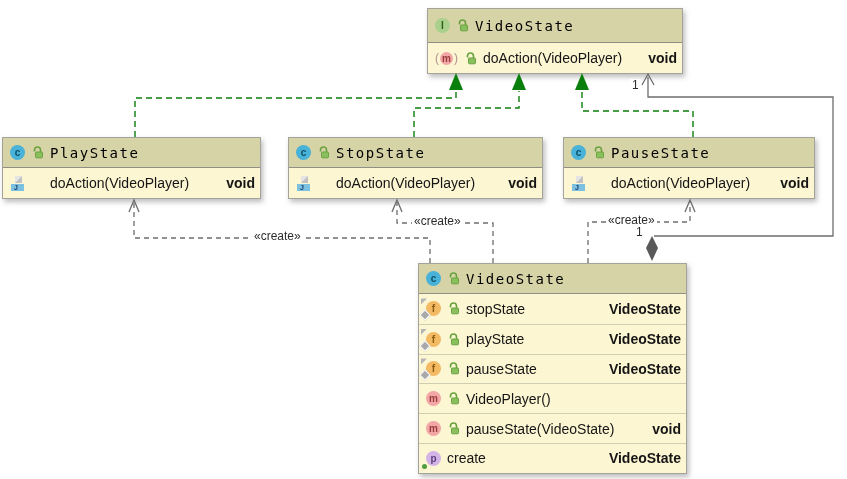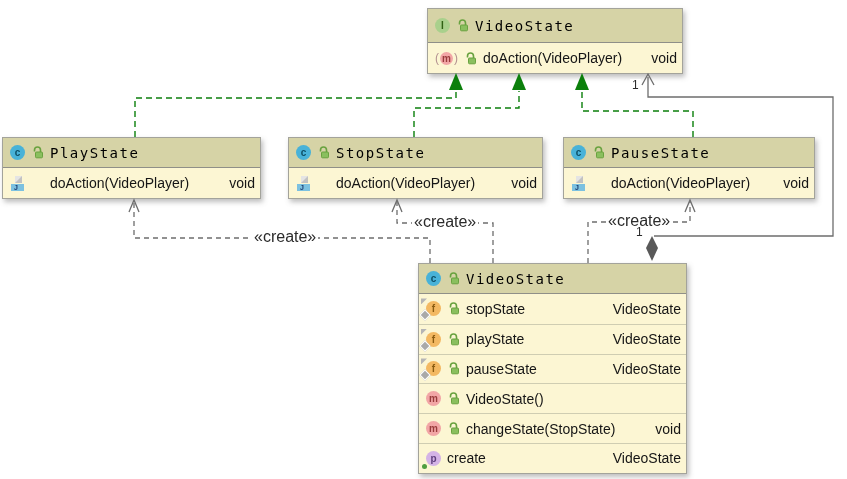--- a/index.html
+++ b/index.html
@@ -9,41 +9,41 @@
   .box{position:absolute;z-index:1;background:#fcf6d3;border:1px solid #a3a39b;
        box-shadow:2px 3px 5px rgba(110,110,110,.45);box-sizing:border-box;}
   .hdr{height:30px;background:#d6d3a6;border-bottom:1px solid #8f8f88;
        display:flex;align-items:center;padding:0 6px 0 7px;gap:6px;box-sizing:border-box;}
   .hdr-tall{height:34px;}
   .title{font-family:"DejaVu Sans Mono",monospace;font-size:14px;letter-spacing:1.5px;color:#000;white-space:nowrap;}
   .row{height:30px;display:flex;align-items:center;padding:0 5px 0 7px;gap:6px;
        font-size:14px;color:#151515;box-sizing:border-box;white-space:nowrap;}
   .row + .row{border-top:1px solid #cfcdb2;}
   .vp .row{height:29.8px;}
-  .mtype{margin-left:auto;padding-left:2px;}
+  .mtype{margin-left:auto;padding-left:2px;font-weight:bold;}
   .circle{width:15px;height:15px;border-radius:50%;display:flex;align-items:center;
           justify-content:center;font-size:10px;font-weight:bold;flex:none;position:relative;}
   .ic-iface{background:#a9d08c;color:#2f6013;}
   .ic-class{background:#48b2d8;color:#0d4f66;}
   .ic-method{background:#f2a6a6;color:#993b3b;}
   .ic-field{background:#f3b963;color:#8a5c12;}
   .ic-prop{background:#d4b3e6;color:#5f3f7e;}
   .abs-wrap{display:flex;align-items:center;flex:none;}
   .abs-wrap::before{content:"(";color:#b39090;font-size:12px;margin-right:1px;}
   .abs-wrap::after{content:")";color:#b39090;font-size:12px;margin-left:1px;}
   .ic-field::before{content:"";position:absolute;top:-3px;left:-5px;width:6px;height:6px;
           background:#b5b5b5;clip-path:polygon(0 0,100% 0,0 100%);}
   .ic-field::after{content:"";position:absolute;bottom:-3px;left:-5px;width:6px;height:6px;
           background:#a9a9a9;border:1px solid #ffffff;transform:rotate(45deg);}
   .ic-prop::after{content:"";position:absolute;bottom:-3px;left:-4px;width:5px;height:5px;
           border-radius:50%;background:#4f9e3f;}
   .lock{flex:none;display:flex;}
   .jfile{width:34px;flex:none;display:flex;align-items:center;}
   .edge-label{position:absolute;z-index:3;background:#ffffff;color:#2b2b2b;
-          font-size:16px;line-height:13px;padding:0 2px;white-space:nowrap;}
+          font-size:12px;line-height:13px;padding:0 2px;white-space:nowrap;}
   .mult{font-size:12px;}
 </style>
 </head>
 <body>
 
 <div class="canvas">
 
   <svg class="edges" width="847" height="479" viewBox="0 0 847 479">
 
     <g stroke="#0b7f0b" stroke-width="1.4" fill="none" stroke-dasharray="6 4">
@@ -249,34 +249,34 @@
     <div class="row">
       <span class="circle ic-method">
           <span>m</span>
         </span>
       <span class="lock">
         <svg width="13" height="13" viewBox="0 0 13 13">
             <path d="M3.5 5.5 V4 a3 3 0 0 1 6 0 V6" fill="none" stroke="#69a23f" stroke-width="1.6"></path>
             <rect x="4.5" y="6" width="7" height="5.8" rx="1" fill="#8abf5e" stroke="#69a23f"></rect>
           </svg>
       </span>
-      <span class="mtext">VideoState()</span>
+      <span class="mtext">VideoPlayer()</span>
       <span class="mtype"></span>
     </div>
     <div class="row">
       <span class="circle ic-method">
           <span>m</span>
         </span>
       <span class="lock">
         <svg width="13" height="13" viewBox="0 0 13 13">
             <path d="M3.5 5.5 V4 a3 3 0 0 1 6 0 V6" fill="none" stroke="#69a23f" stroke-width="1.6"></path>
             <rect x="4.5" y="6" width="7" height="5.8" rx="1" fill="#8abf5e" stroke="#69a23f"></rect>
           </svg>
       </span>
-      <span class="mtext">changeState(StopState)</span>
+      <span class="mtext">pauseState(VideoState)</span>
       <span class="mtype">void</span>
     </div>
 
     <div class="row">
       <span class="circle ic-prop">
           <span>p</span>
         </span>
       <span class="mtext">create</span>
       <span class="mtype">VideoState</span>
     </div>

